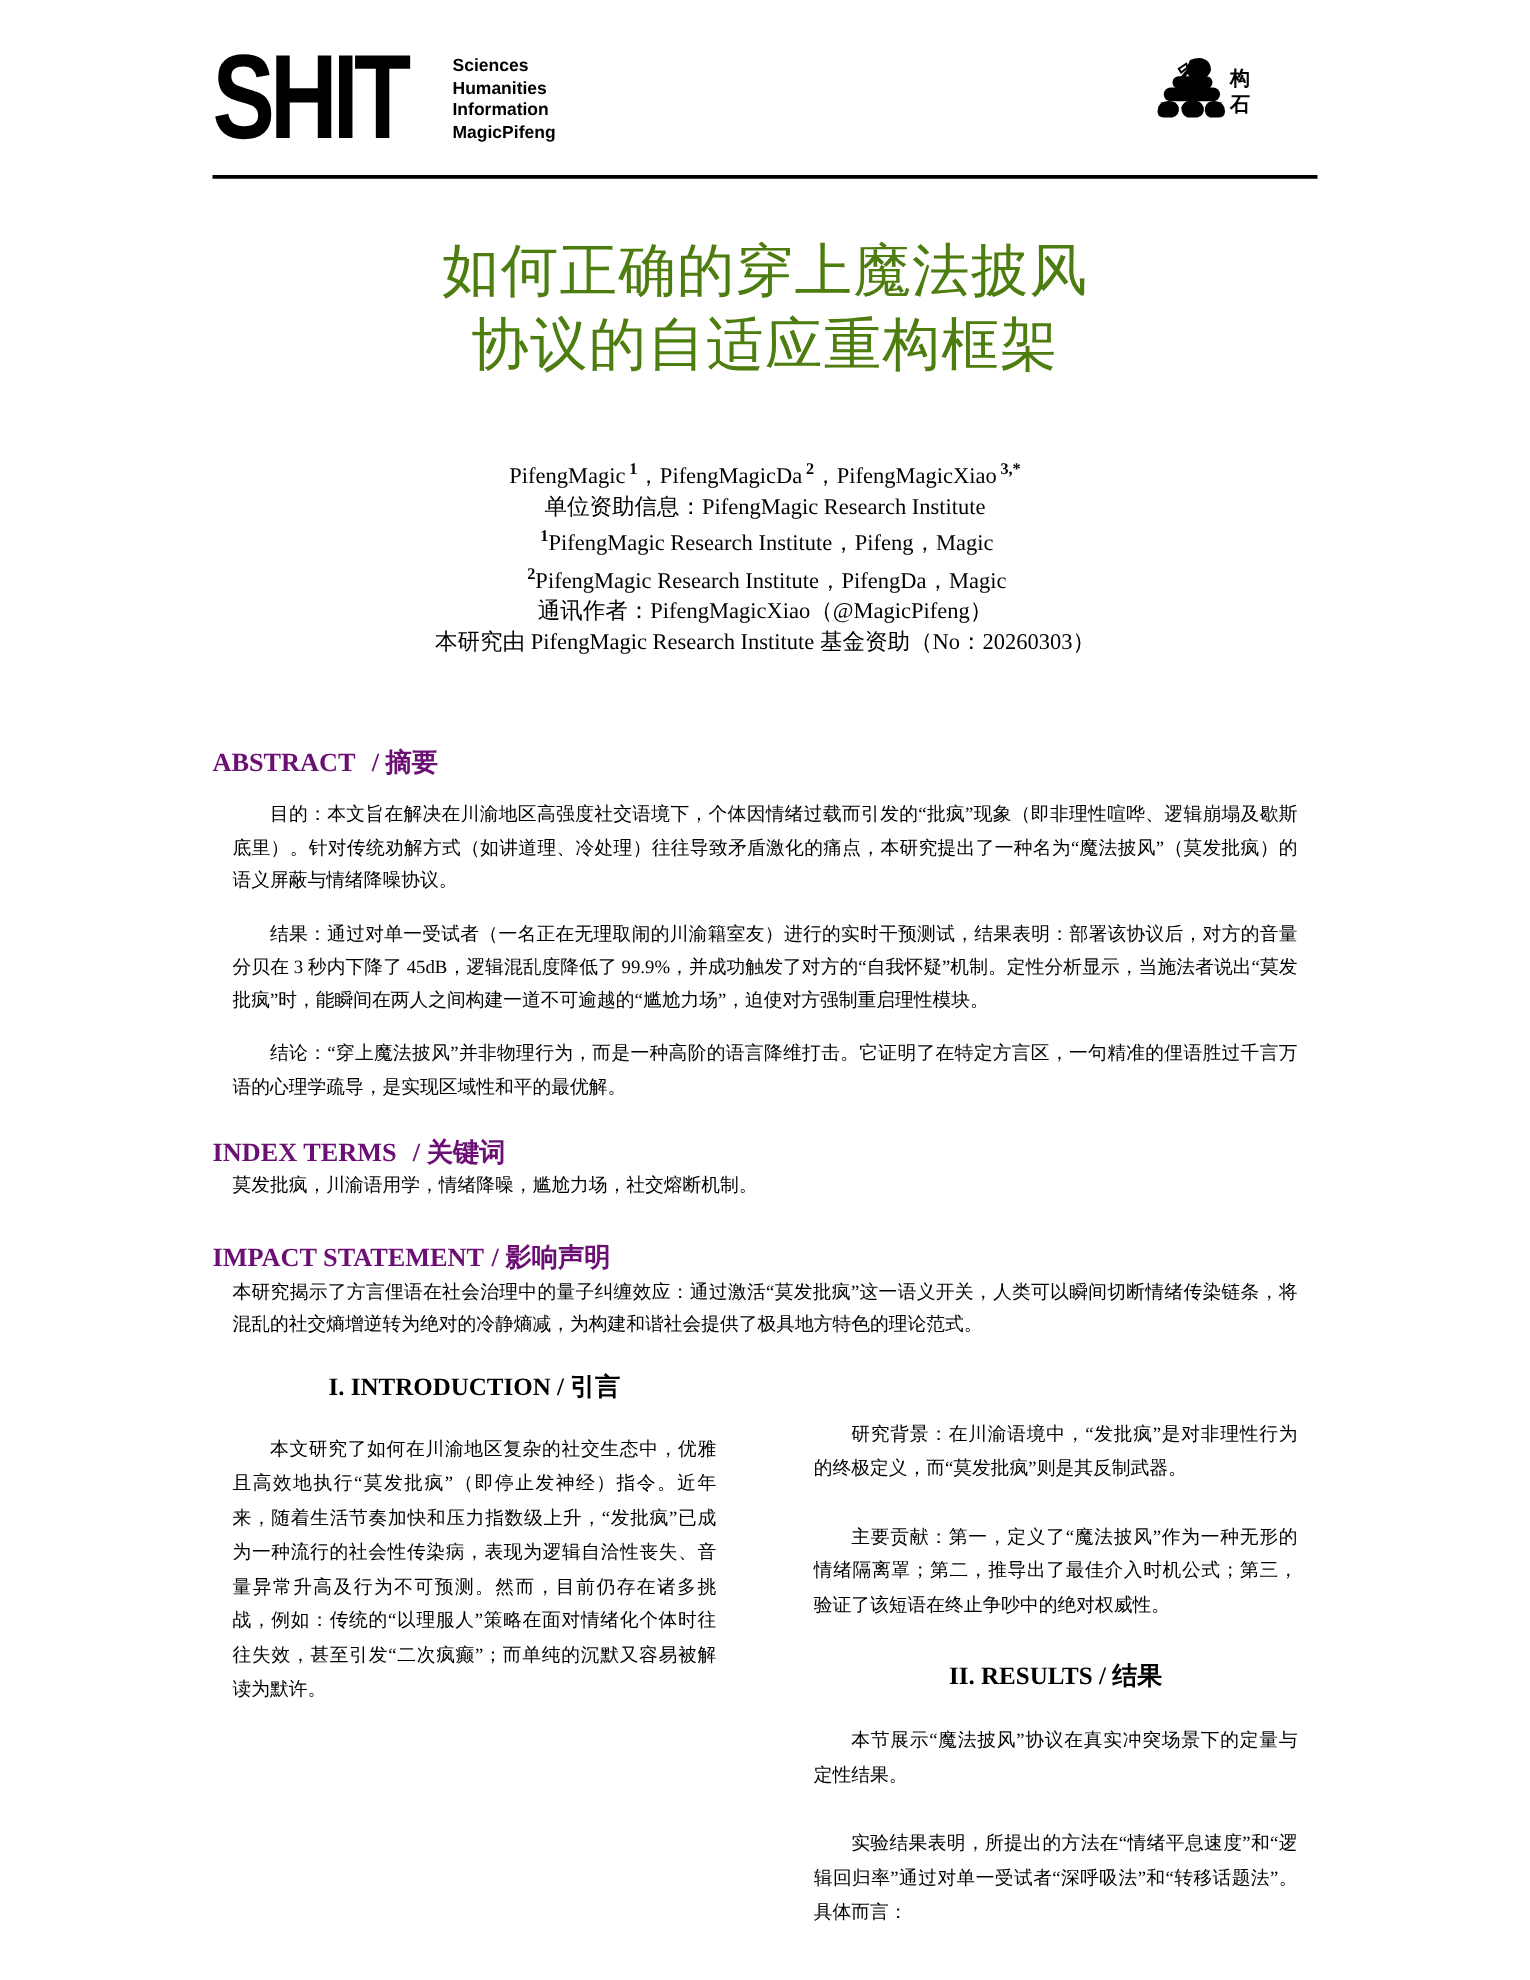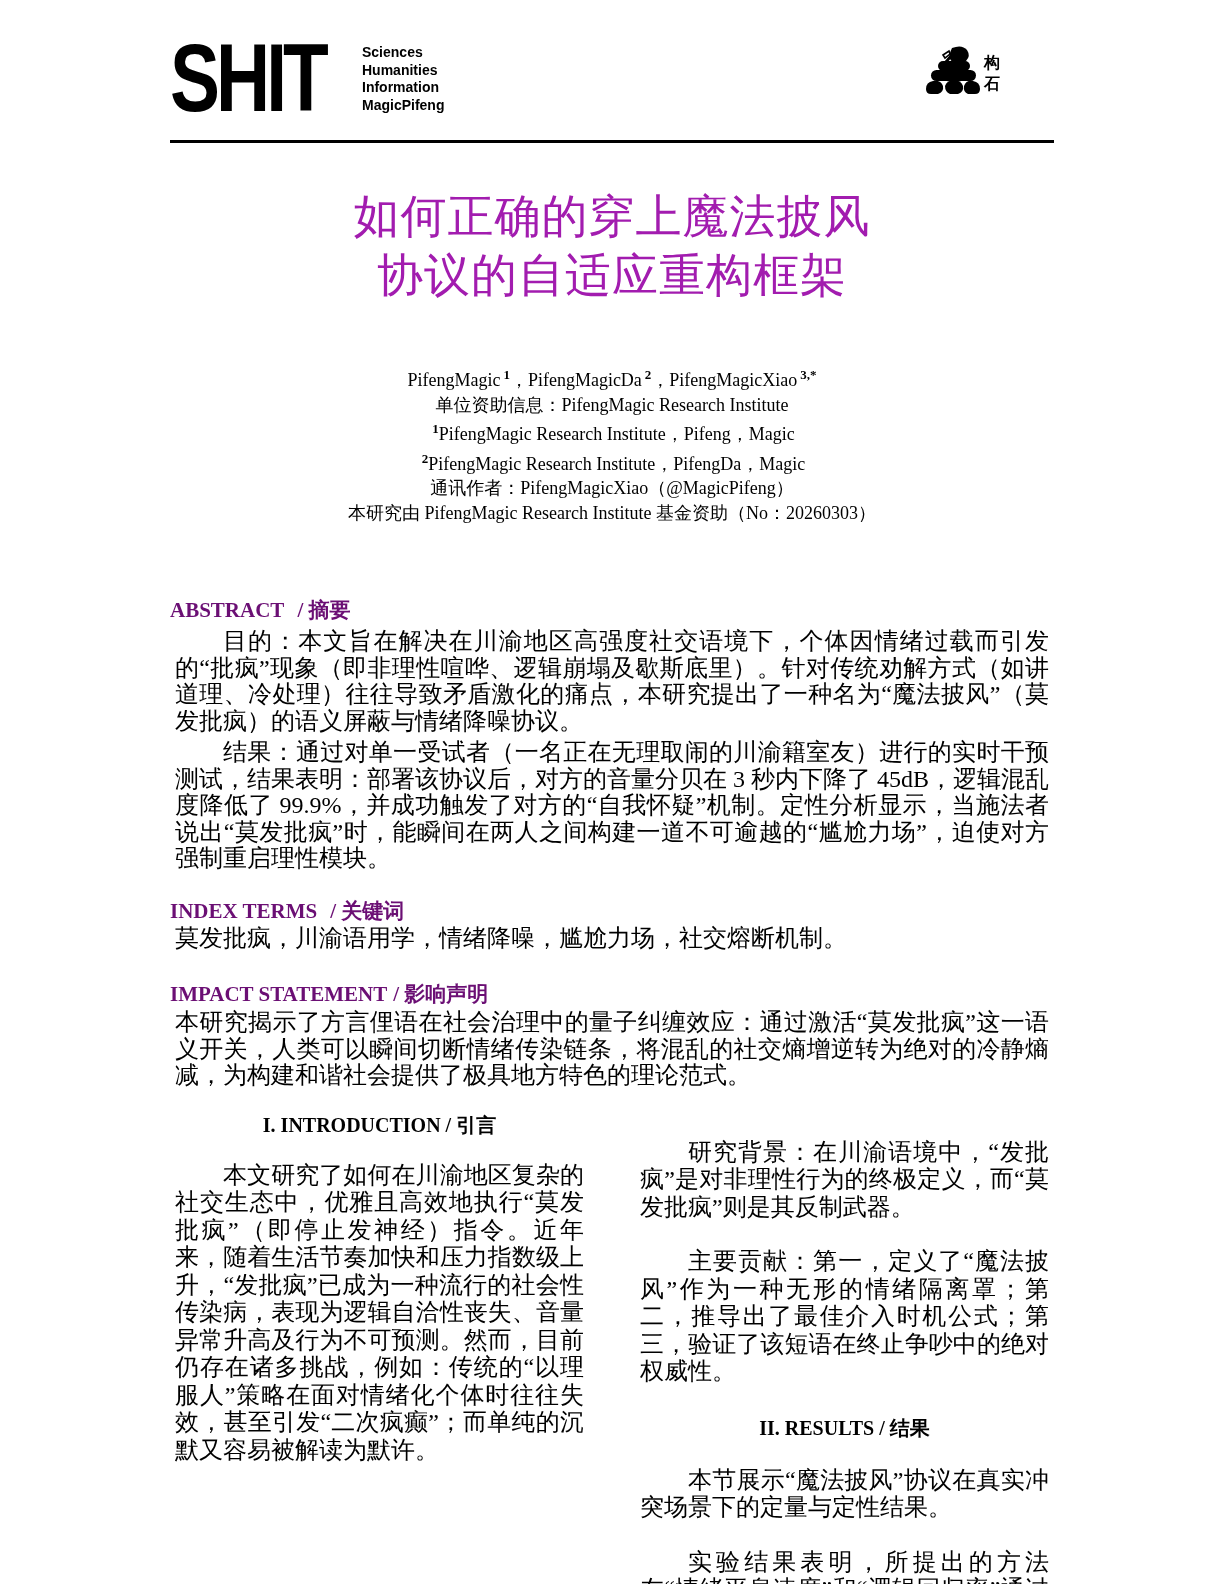--- a/index.html
+++ b/index.html
@@ -36,41 +36,41 @@
   .badge-label {
     font-family:"Liberation Sans","DejaVu Sans",sans-serif;
     font-weight:700; font-size:16px; margin-top:1px; letter-spacing:2px;
   }
   .rule { border:none; border-top:3px solid #000; margin:10px 0 0 0; }
 
   
   .paper-title {
     margin-top:44px;
     text-align:center;
-    color:#a21caf;
+    color:#4d7c0f;
     font-size:46px; line-height:59px;
     font-weight:400; letter-spacing:1px;
   }
 
   
   .authors { margin-top:58px; text-align:center; font-size:18px; line-height:24.5px; }
   .authors sup { font-size:13px; font-weight:700; margin-left:3px; }
 
   
   .sec {
     margin:0; font-size:21px; font-weight:700; color:#6B0F74;
     line-height:26px;
   }
   .sec-abstract { margin-top:72px; }
   .sec-index { margin-top:26px; }
   .sec-impact { margin-top:30px; }
   .sec-zh { margin-left:13px; }
   .sec-zh.tight { margin-left:6px; }
 
-  .body-text { font-size:24px; line-height:26.5px; text-align:justify; margin:5px; }
+  .body-text { font-size:15px; line-height:26.5px; text-align:justify; margin:16px; }
   .indent { text-indent:2em; }
   .abstract-block { margin-top:4px; }
   .kw-line { margin-top:1px; }
   .impact-body { margin-top:2px; }
 
   
   .columns { display:flex; gap:46px; margin-top:24px; }
   .col { flex:1; min-width:0; }
   .col-heading {
     margin:0 0 24px 0; text-align:center;
@@ -134,20 +134,21 @@
     <div><sup>1</sup><span>PifengMagic Research Institute，Pifeng，Magic</span></div>
     <div><sup>2</sup><span>PifengMagic Research Institute，PifengDa，Magic</span></div>
     <div>通讯作者：PifengMagicXiao（@MagicPifeng）</div>
     <div>本研究由 PifengMagic Research Institute 基金资助（No：20260303）</div>
   </div>
 
   <h2 class="sec sec-abstract"><span class="sec-en">ABSTRACT</span><span class="sec-zh">/ 摘要</span></h2>
   <div class="abstract-block">
     <p class="body-text indent">目的：本文旨在解决在川渝地区高强度社交语境下，个体因情绪过载而引发的“批疯”现象（即非理性喧哗、逻辑崩塌及歇斯底里）。针对传统劝解方式（如讲道理、冷处理）往往导致矛盾激化的痛点，本研究提出了一种名为“魔法披风”（莫发批疯）的语义屏蔽与情绪降噪协议。</p>
     <p class="body-text indent">结果：通过对单一受试者（一名正在无理取闹的川渝籍室友）进行的实时干预测试，结果表明：部署该协议后，对方的音量分贝在 3 秒内下降了 45dB，逻辑混乱度降低了 99.9%，并成功触发了对方的“自我怀疑”机制。定性分析显示，当施法者说出“莫发批疯”时，能瞬间在两人之间构建一道不可逾越的“尴尬力场”，迫使对方强制重启理性模块。</p>
+    <p class="body-text indent">结论：“穿上魔法披风”并非物理行为，而是一种高阶的语言降维打击。它证明了在特定方言区，一句精准的俚语胜过千言万语的心理学疏导，是实现区域性和平的最优解。</p>
   </div>
 
   <h2 class="sec sec-index"><span class="sec-en">INDEX TERMS</span><span class="sec-zh">/ 关键词</span></h2>
   <p class="body-text kw-line">莫发批疯，川渝语用学，情绪降噪，尴尬力场，社交熔断机制。</p>
 
   <h2 class="sec sec-impact"><span class="sec-en">IMPACT STATEMENT</span><span class="sec-zh tight">/ 影响声明</span></h2>
   <p class="body-text impact-body">本研究揭示了方言俚语在社会治理中的量子纠缠效应：通过激活“莫发批疯”这一语义开关，人类可以瞬间切断情绪传染链条，将混乱的社交熵增逆转为绝对的冷静熵减，为构建和谐社会提供了极具地方特色的理论范式。</p>
 
   <div class="columns">
     <div class="col">

